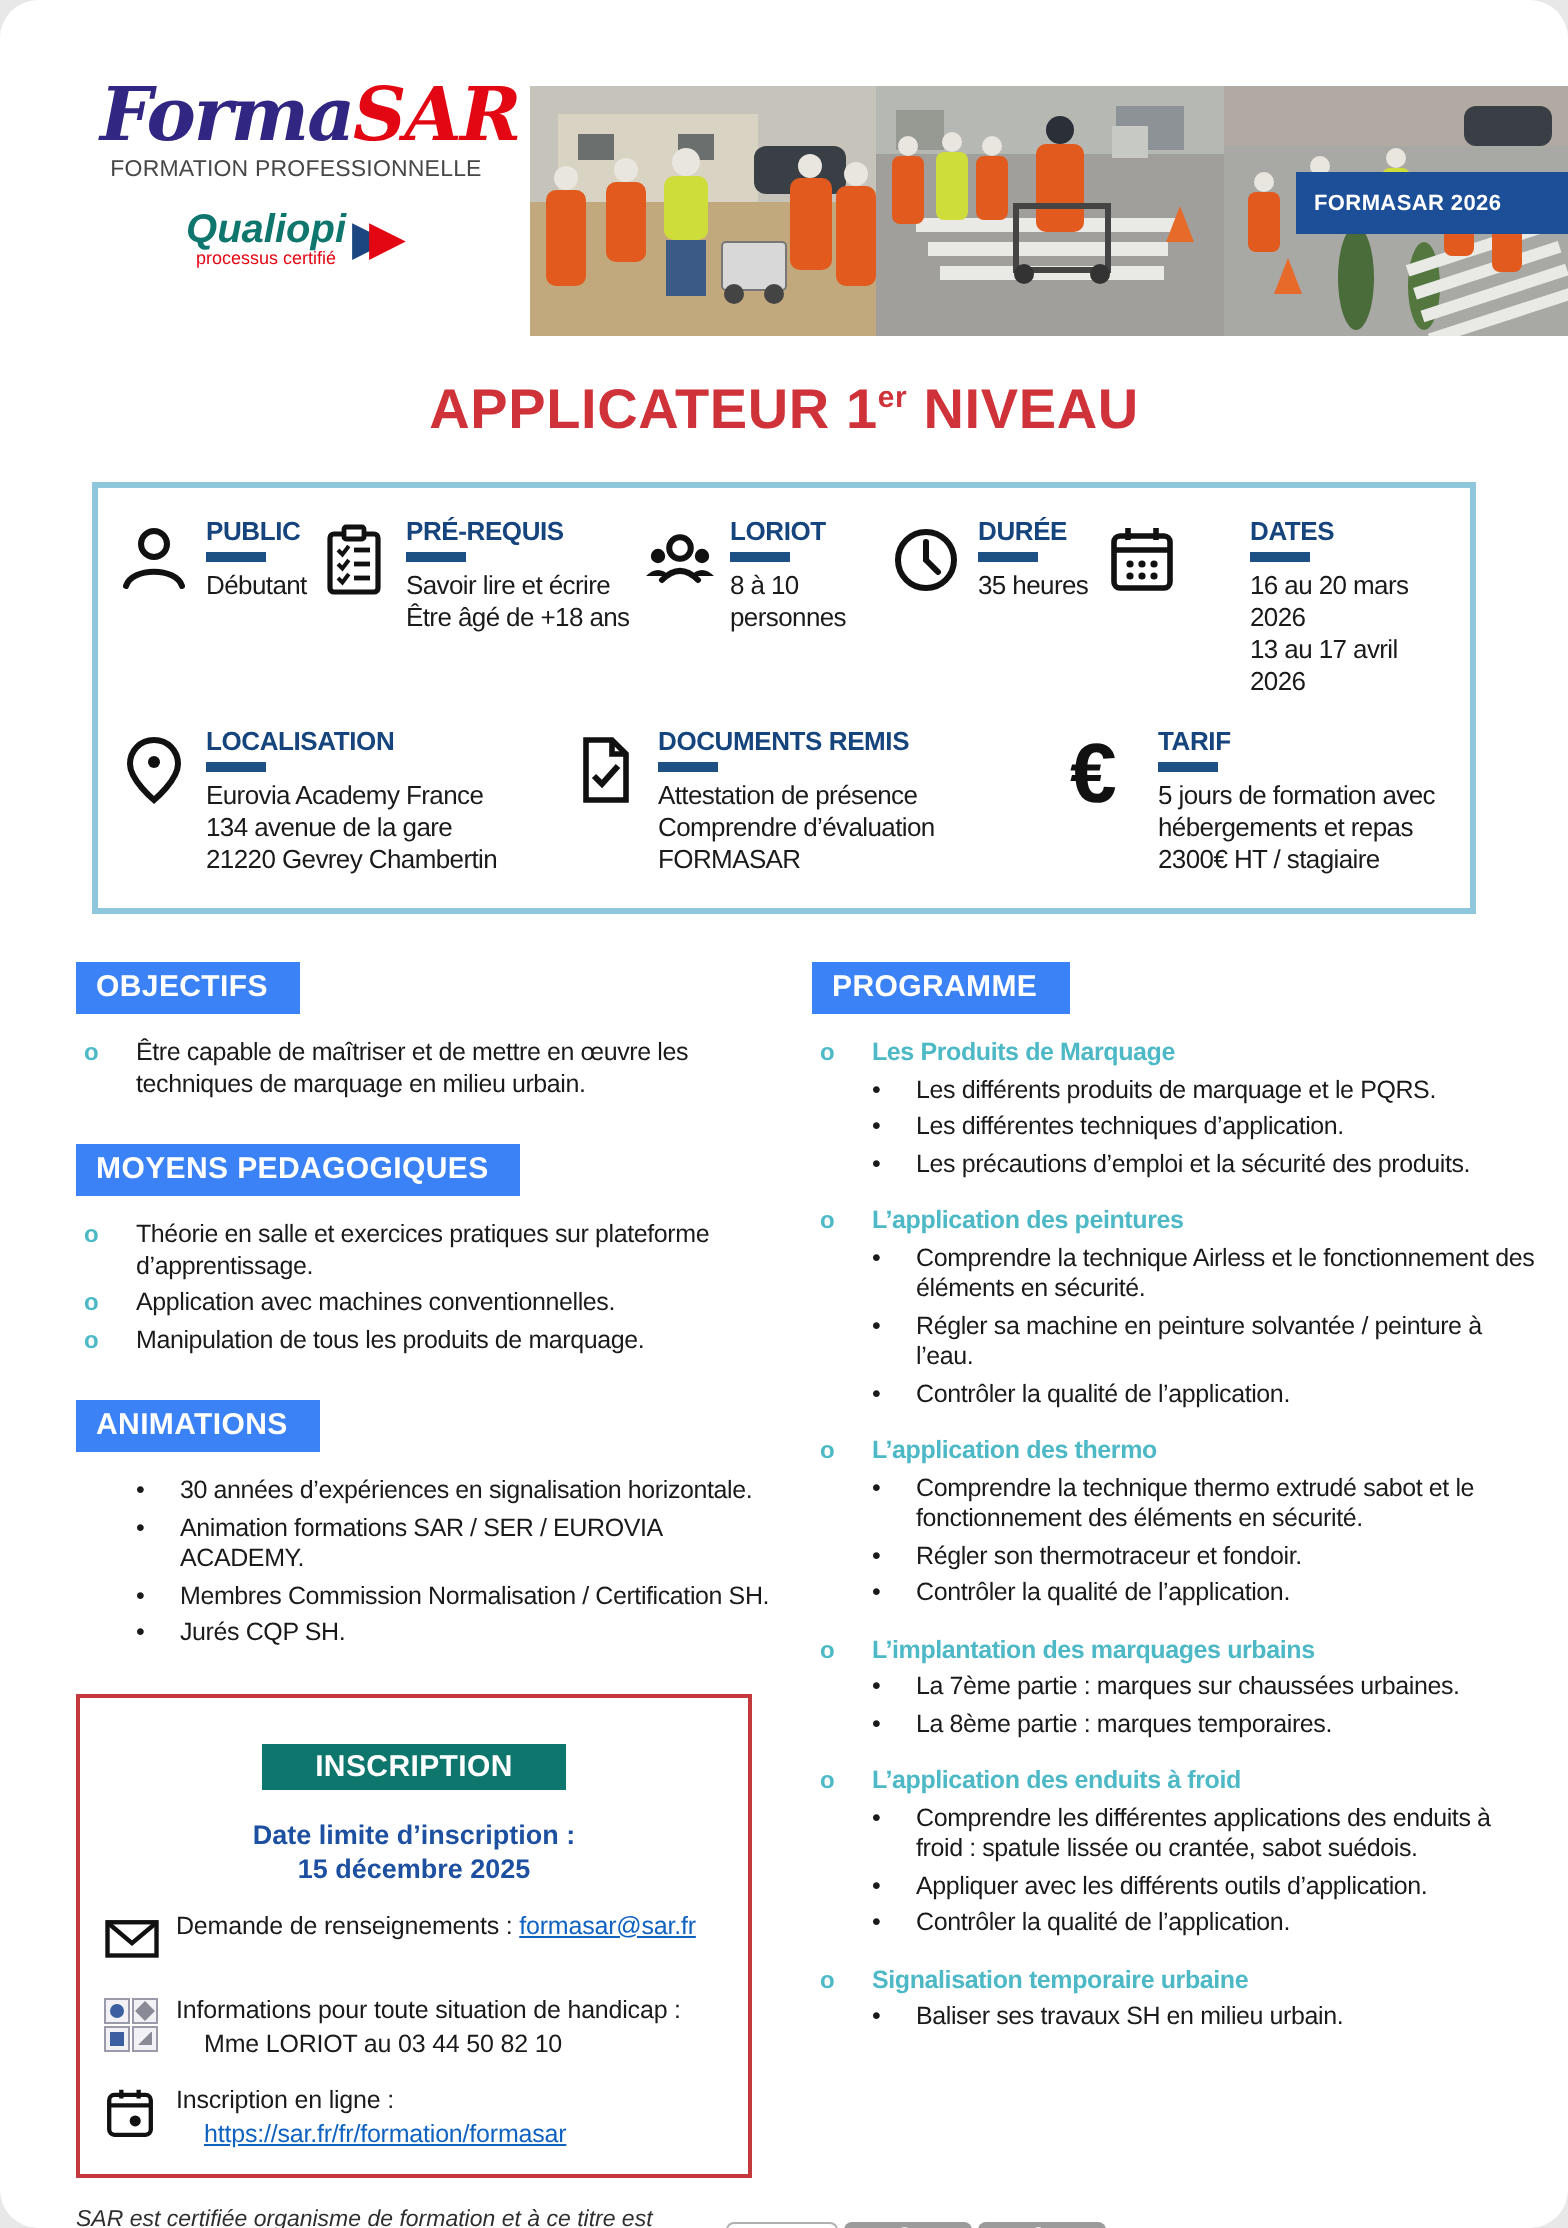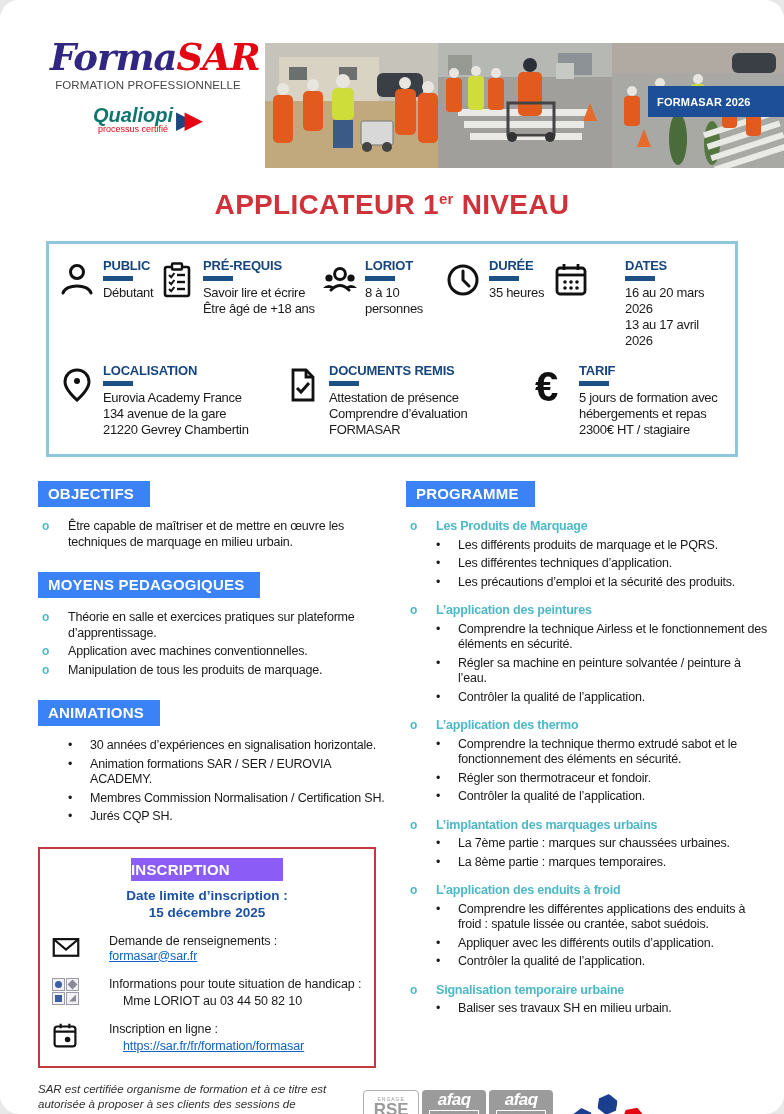--- a/index.html
+++ b/index.html
@@ -56,25 +56,25 @@
     font-size:15px; padding:4px 16px 5px 10px; letter-spacing:0.2px; margin-bottom:9px; }
   .b-item { display:flex; margin:3px 0; font-size:12.5px; line-height:15.5px; letter-spacing:-0.2px; }
   .b-item::before { content:"o"; color:#4DB8C6; font-weight:bold; flex:0 0 26px;
     text-align:left; padding-left:4px; font-size:12px; }
   .sub-item { display:flex; margin:3px 0 3px 26px; font-size:12.5px; line-height:15.5px; letter-spacing:-0.2px; }
   .sub-item::before { content:"\2022"; flex:0 0 22px; padding-left:4px; }
   .pg-title { color:#4DB8C6; font-weight:bold; }
   .pgroup { margin-bottom:13px; }
   
   .insc { border:2px solid #C4393C; margin-top:12px; padding:9px 12px 12px; width:338px; }
-  .insc-banner { background:#8b5cf6; color:#fff; font-weight:bold; font-size:15px;
-    width:152px; margin:0 auto; text-align:left; padding:3px 0; letter-spacing:0.2px; }
+  .insc-banner { background:#0f766e; color:#fff; font-weight:bold; font-size:15px;
+    width:152px; margin:14px auto; text-align:center; padding:3px 0; letter-spacing:0.2px; }
   .insc-blue { color:#1D50A0; font-weight:bold; text-align:center; font-size:13.5px;
     line-height:17px; margin-top:6px; }
-  .insc-row { display:flex; gap:27px; margin-top:13px; align-items:flex-start;
+  .insc-row { display:flex; gap:6px; margin-top:13px; align-items:flex-start;
     font-size:12.5px; line-height:15px; letter-spacing:-0.1px; }
   .insc-icon { flex:0 0 30px; padding-top:1px; }
   .indent { margin-left:14px; margin-top:2px; }
   a.doc-link { color:#0F62C0; text-decoration:underline; cursor:pointer; }
   .hgrid { display:grid; grid-template-columns:13px 13px; grid-template-rows:13px 13px; gap:1px; }
   .hcell { border:1px solid #9a9aa8; background:#f2f2f6; display:flex; align-items:center; justify-content:center; }
   .hshape { width:7px; height:7px; }
   .hs1 { background:#3b5fa0; border-radius:50%; }
   .hs2 { background:#8a8a96; transform:rotate(45deg); }
   .hs3 { background:#3b5fa0; }

